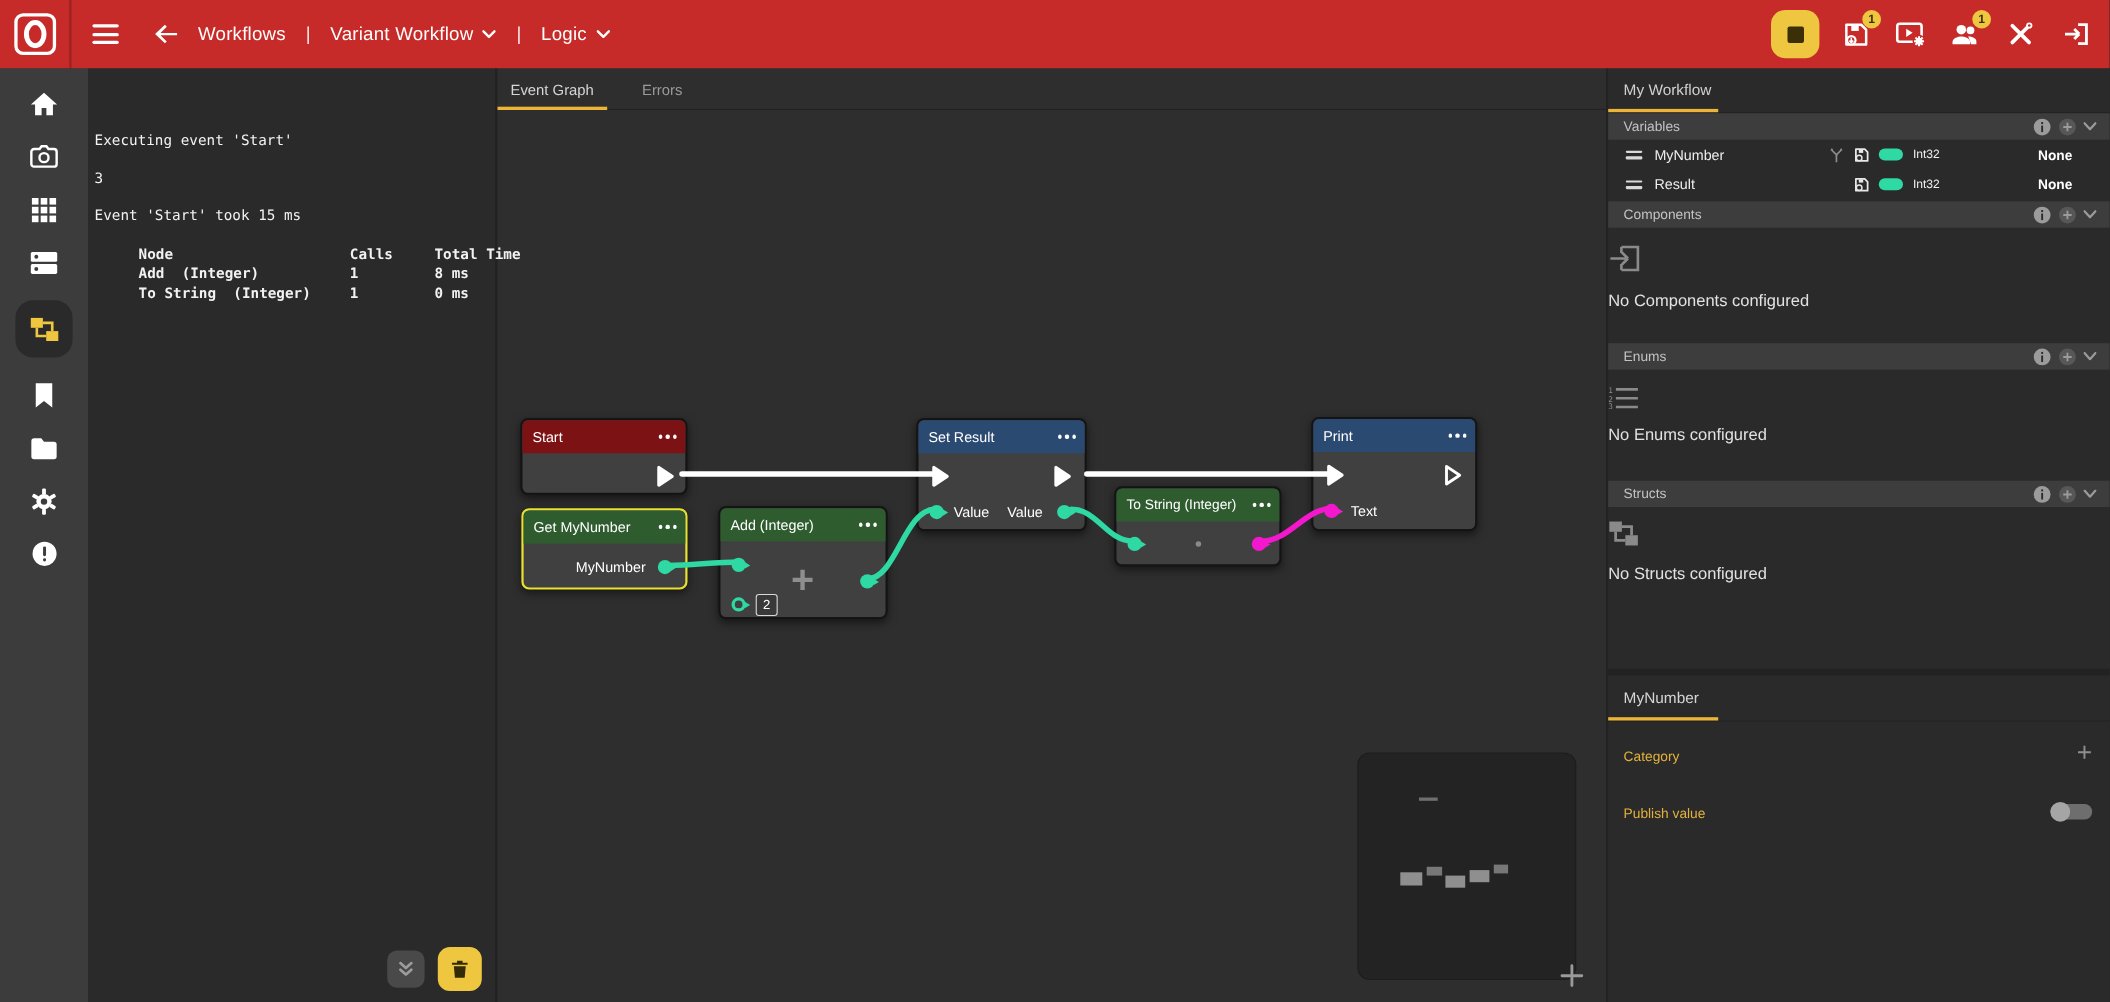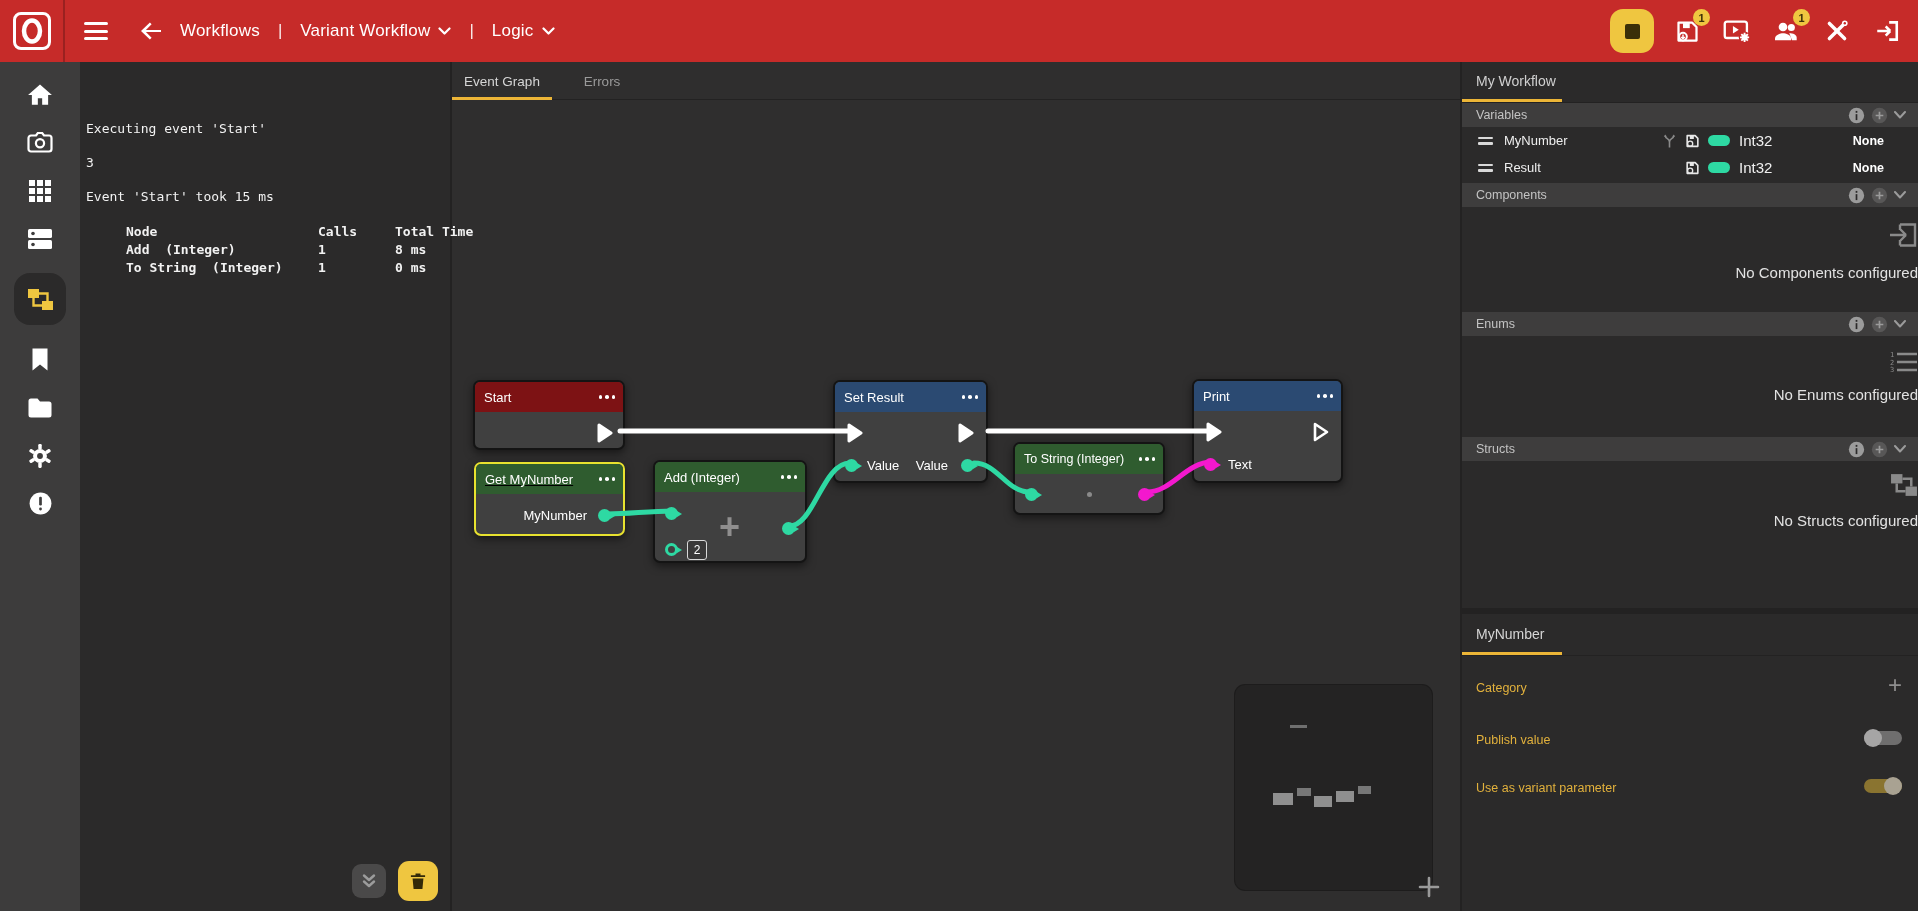--- a/index.html
+++ b/index.html
@@ -51,21 +51,21 @@
   .btn-collapse { left:272px; top:802px; width:34px; height:34px; background:#4a4949; border-radius:9px; }
   .btn-trash { left:318px; top:799px; width:40px; height:40px; background:#efc640; border-radius:11px; }
 
   
   .graph { position:absolute; left:452px; top:62px; width:1008px; height:849px; background:#2f2e2e; }
   .canvas { position:absolute; left:0; top:38px; width:1008px; height:811px; }
   .wires { position:absolute; left:0; top:0; pointer-events:none; z-index:5; }
 
   .node { position:absolute; background:#404040; border:2px solid #141414; border-radius:7px;
     box-shadow:0 3px 8px rgba(0,0,0,.5); z-index:4; cursor:grab; }
-  .node.selected { border-color:#e8e22f;text-decoration:underline; }
+  .node.selected { border-color:#e8e22f; }
   .node-header { height:30px; display:flex; align-items:center; justify-content:space-between;
     padding:0 8px 0 9px; border-radius:5px 5px 0 0; }
   .hdr-event { background:#7d1214; } .hdr-func { background:#2f5c2f; } .hdr-set { background:#2b4a72; }
   .node-title { color:#fff; font-size:13px; font-weight:500; white-space:nowrap; }
   .dots { display:flex; gap:3px; cursor:pointer; padding:4px 0; }
   .dots i { width:3.5px; height:3.5px; border-radius:50%; background:#fff; }
   .port { position:absolute; width:13px; height:13px; border-radius:50%; background:#2ed9a3; cursor:crosshair; }
   .port::after { content:""; position:absolute; left:12px; top:3.5px; border-top:3px solid transparent;
     border-bottom:3px solid transparent; border-left:5px solid #2ed9a3; }
   .port.hollow { background:transparent; border:3px solid #2ed9a3; }
@@ -94,23 +94,23 @@
     display:flex; align-items:center; padding:0 12px 0 14px; }
   .sectionbar .lab { font-size:12.5px; color:#c3c3c3; flex:1; }
   .sec-icons { display:flex; align-items:center; gap:6px; }
   .circ-ic { width:17px; height:17px; cursor:pointer; }
   .varrow { position:absolute; left:0; width:100%; height:27px; display:flex; align-items:center; cursor:pointer; }
   .handle { margin-left:16px; width:15px; display:flex; flex-direction:column; gap:3px; }
   .handle i { height:2.5px; background:#d9d9d9; border-radius:1px; }
   .vname { margin-left:11px; font-size:13px; color:#eee; font-weight:500; flex:0 0 120px; }
   .vicons { display:flex; align-items:center; gap:7px; margin-left:38px; }
   .typepill { width:22px; height:11px; border-radius:6px; background:#2ed9a3; }
-  .vtype { font-size:15px; color:#f0f0f0; margin-left:2px; }
+  .vtype { font-size:11px; color:#f0f0f0; margin-left:2px; }
   .vval { position:absolute; right:34px; font-size:12.5px; font-weight:700; color:#fff; }
-  .empty { position:absolute; left:0; width:100%; text-align:right; }
+  .empty { position:absolute; left:0; width:100%; text-align:left; }
   .empty .etxt { font-size:15px; color:#e2e2e2; }
   .rp-divider { position:absolute; left:0; top:546px; width:100%; height:6px; background:#232222; }
   .pp-title { position:absolute; left:0; top:552px; width:100%; height:42px; border-bottom:1px solid #232222; }
   .pp-title .t { position:absolute; left:14px; top:12px; font-size:14px; color:#d5d5d5; }
   .proprow { position:absolute; left:0; width:100%; height:44px; display:flex; align-items:flex-end;
     padding:0 16px 0 14px; }
   .proprow .plabel { font-size:12.5px; color:#e2b13c; flex:1; }
   .toggle { position:relative; width:38px; height:18px; cursor:pointer; }
   .toggle .track { position:absolute; left:0; top:2px; width:38px; height:14px; border-radius:7px; background:#6f6e6e; }
   .toggle .knob { position:absolute; top:0; width:18px; height:18px; border-radius:50%; background:#a6a5a5; left:0; }
@@ -616,22 +616,15 @@
     </div>
 
     <div class="proprow" style="top:641px">
       <span class="plabel">Publish value</span>
       <span class="toggle">
           <span class="track"></span>
           <span class="knob"></span>
         </span>
     </div>
 
-    <div class="proprow" style="top:689px">
-      <span class="plabel">Use as variant parameter</span>
-      <span class="toggle on">
-          <span class="track"></span>
-          <span class="knob"></span>
-        </span>
-    </div>
 
   </div>
 </div>
 
 </body></html>

